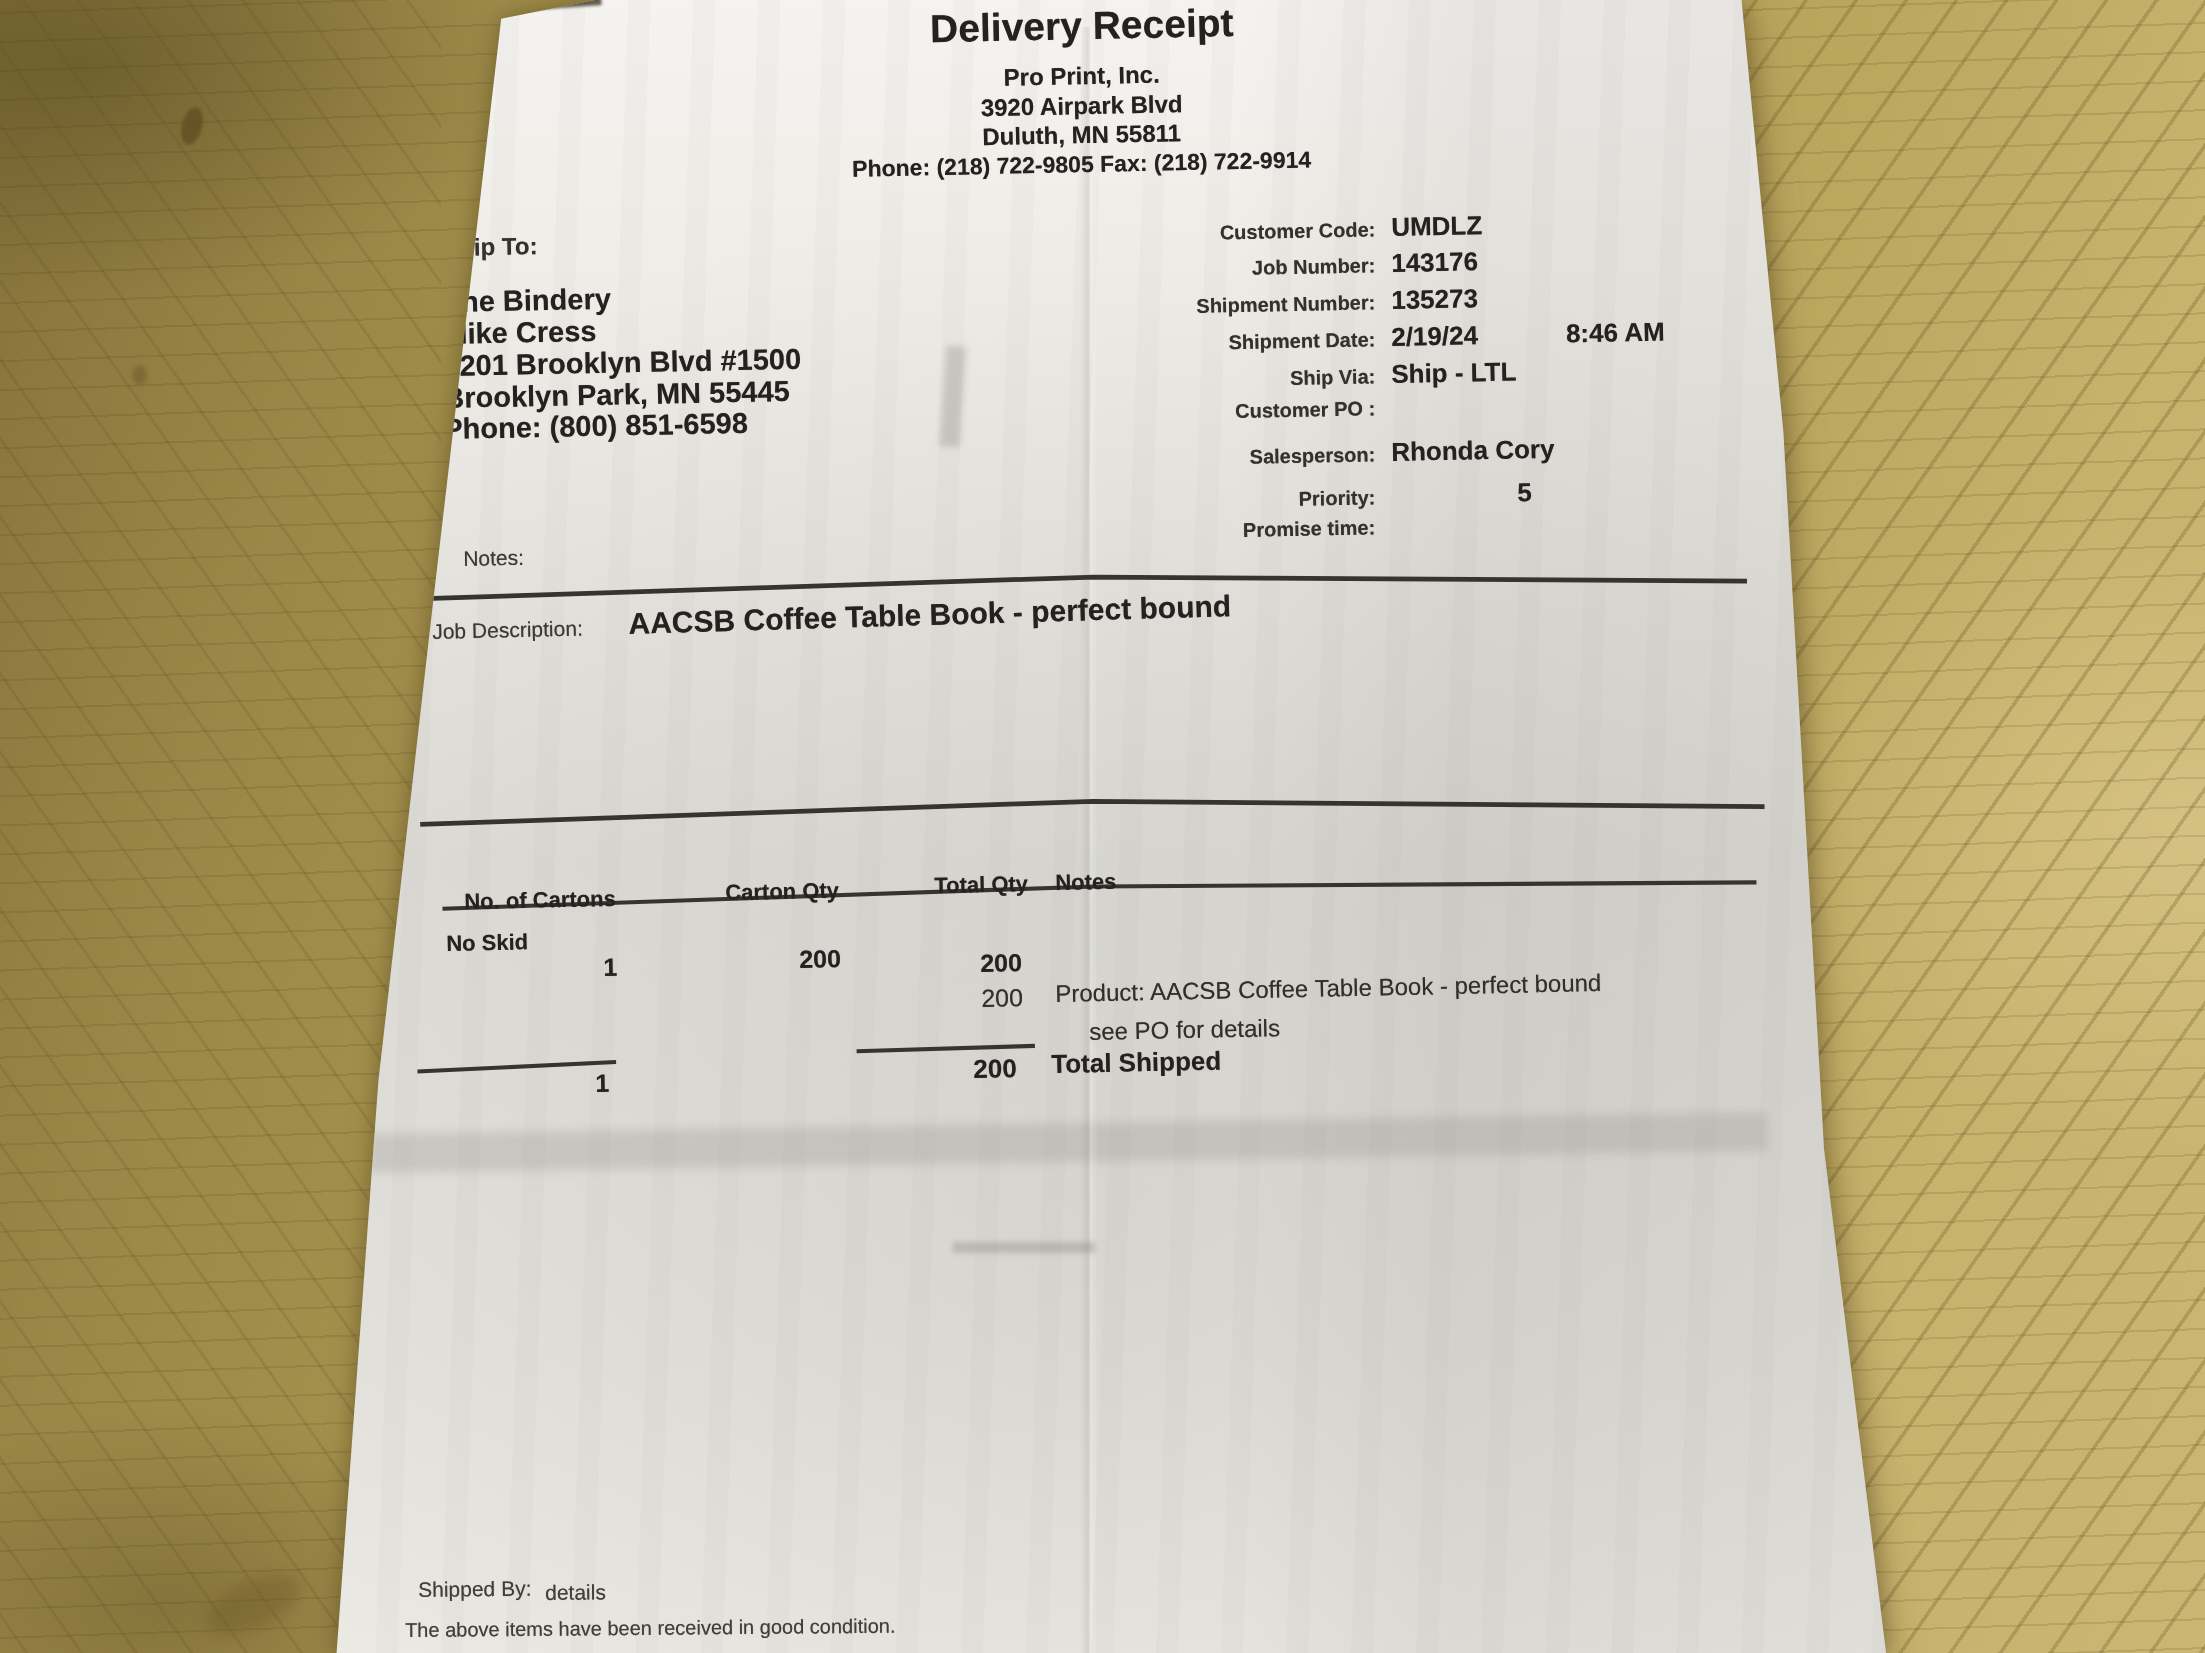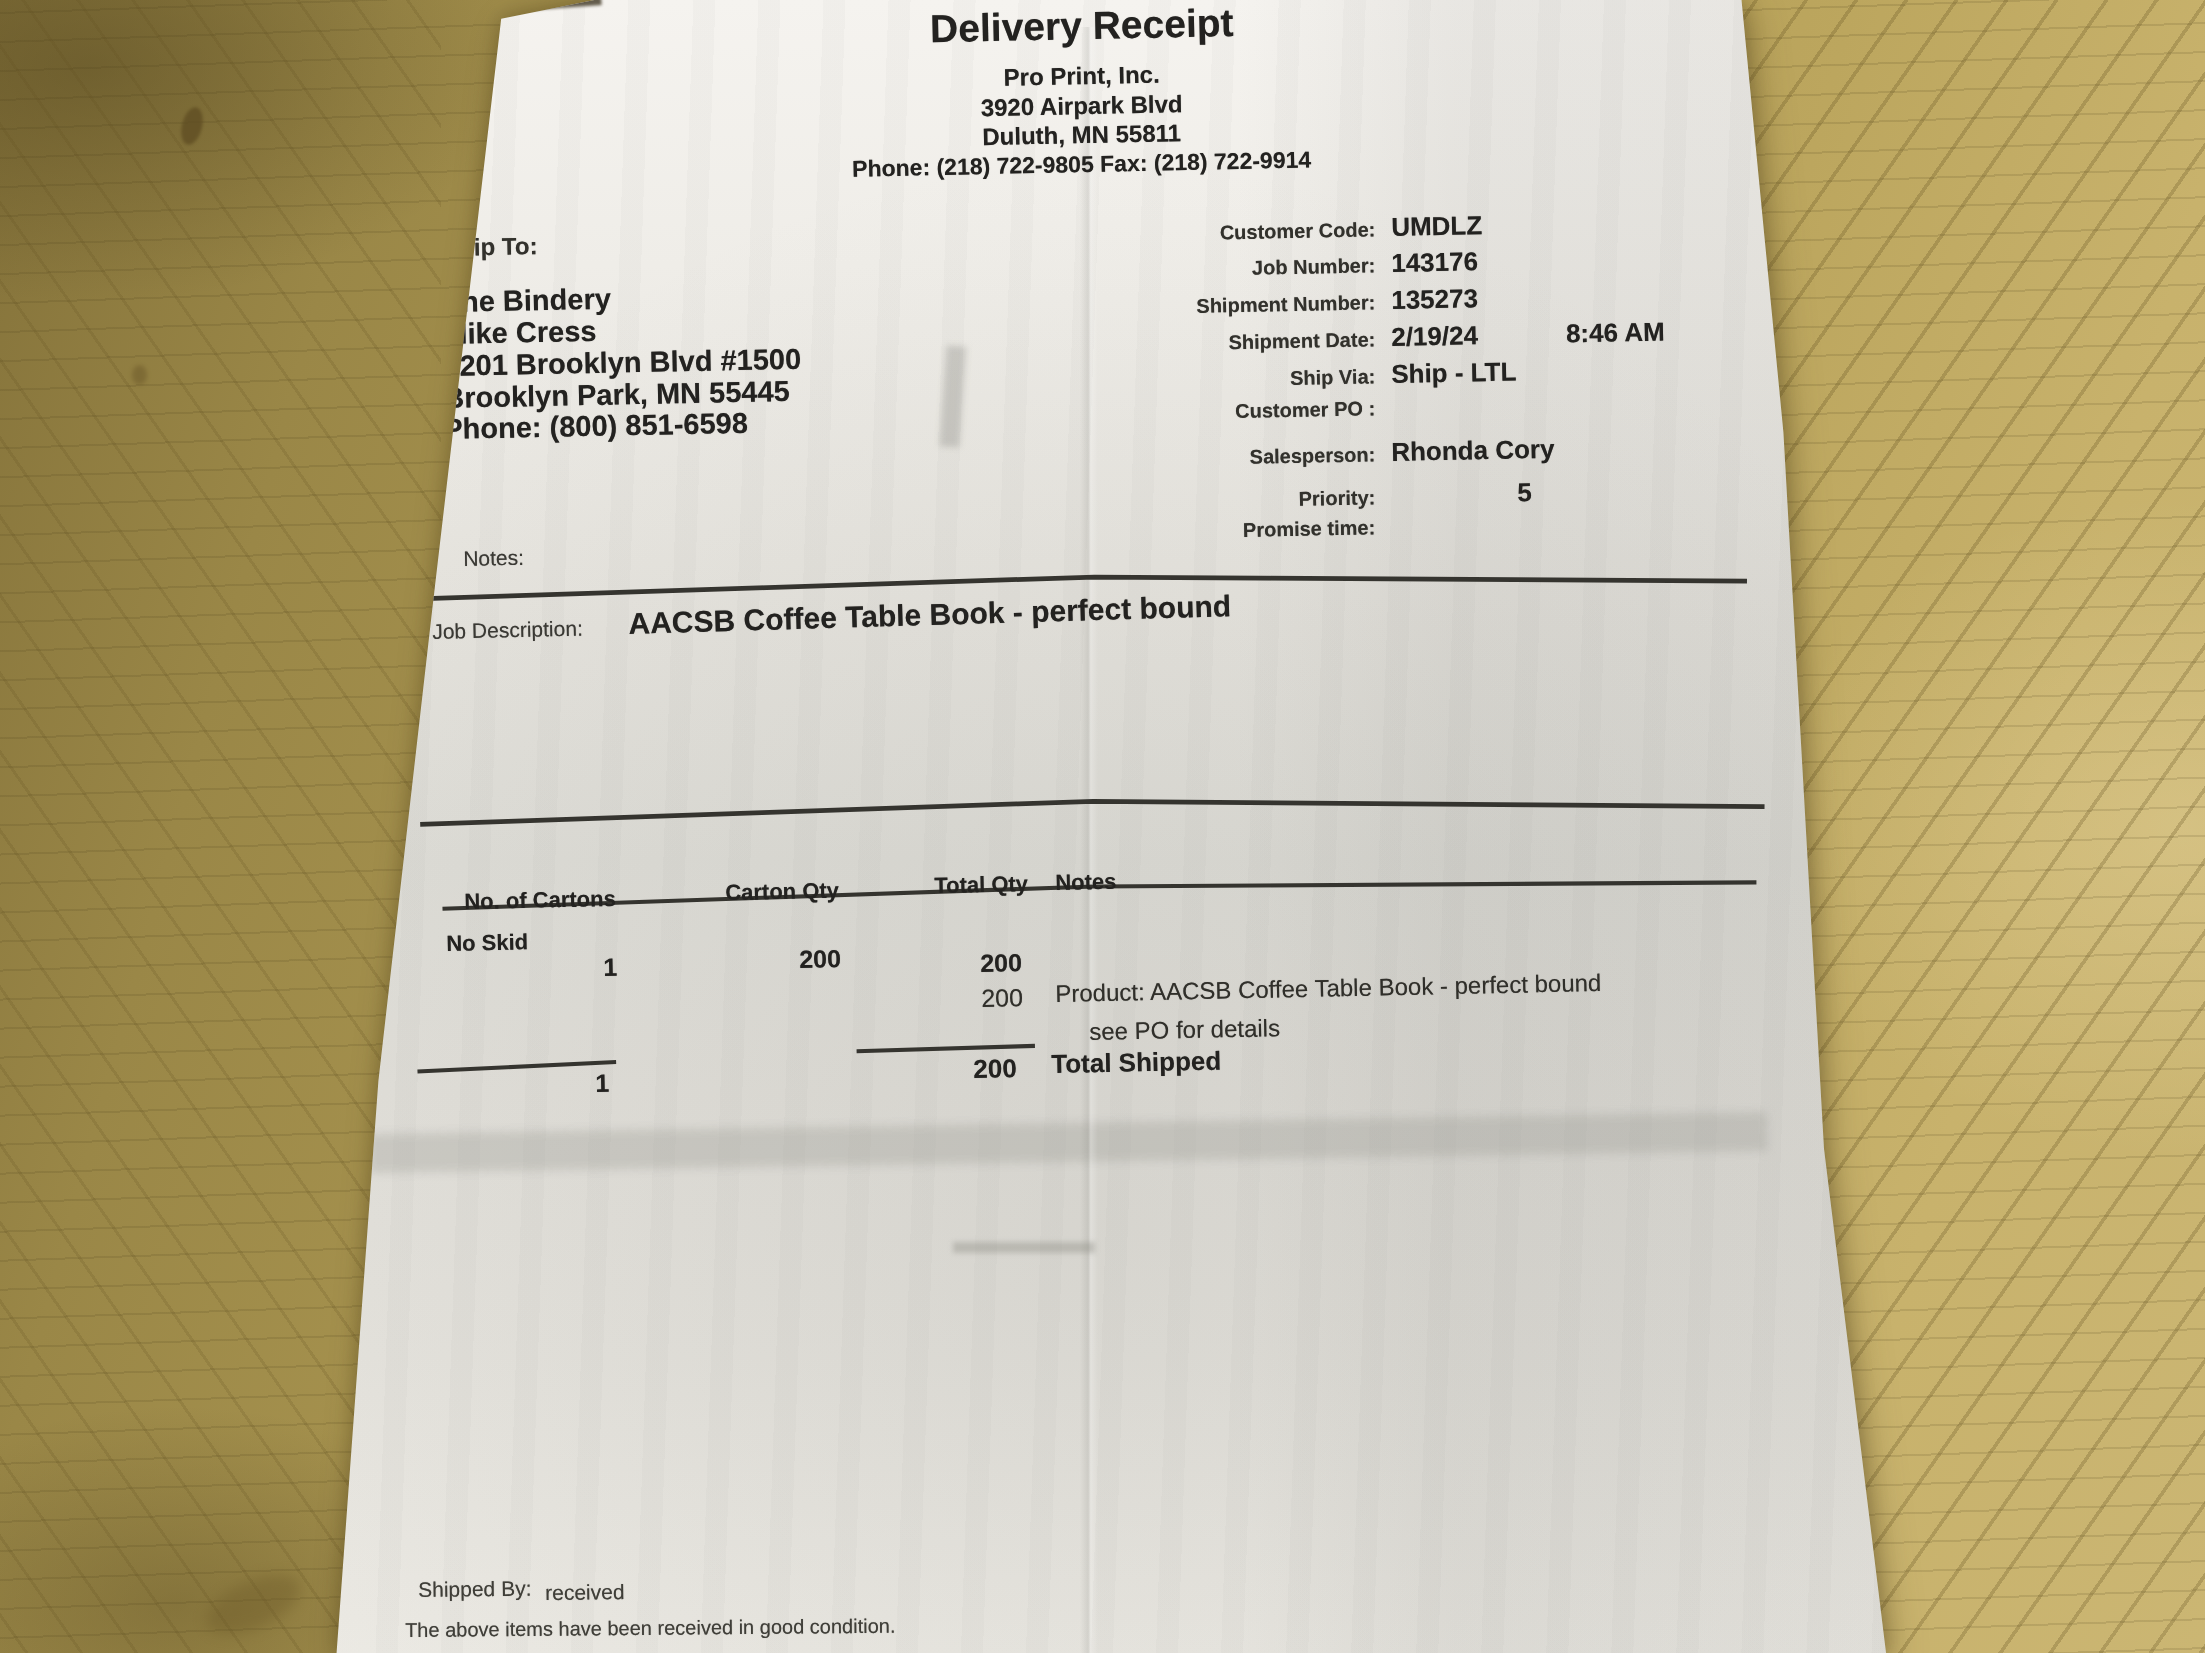--- a/index.html
+++ b/index.html
@@ -128,19 +128,19 @@
 
       <div class="tx t" style="left:981px;top:984px;font-size:25px;color:#302f2a;">200</div>
       <div class="tx t" style="left:1055px;top:980px;font-size:24px;color:#302f2a;">Product: AACSB Coffee Table Book - perfect bound</div>
       <div class="tx t" style="left:1089px;top:1018px;font-size:24px;color:#302f2a;">see PO for details</div>
 
       <div class="tx b t" style="left:595px;top:1069px;font-size:25px;">1</div>
       <div class="tx b t" style="left:973px;top:1054px;font-size:26px;">200</div>
       <div class="tx b t" style="left:1051px;top:1049px;font-size:26px;">Total Shipped</div>
 
       <div class="tx" style="left:418px;top:1578px;font-size:21px;color:#3f3e38;transform:rotate(-0.7deg);transform-origin:left top;">Shipped By:</div>
-      <div class="tx" style="left:545px;top:1581px;font-size:21px;color:#3f3e38;transform:rotate(-0.7deg);transform-origin:left top;">received</div>
+      <div class="tx" style="left:545px;top:1581px;font-size:21px;color:#3f3e38;transform:rotate(-0.7deg);transform-origin:left top;">details</div>
       <div class="tx" style="left:405px;top:1619px;font-size:20px;color:#3f3e38;transform:rotate(-0.5deg);transform-origin:left top;">The above items have been received in good condition.</div>
 
     </div>
   </div>
 </div>
 
 
 </body></html>

